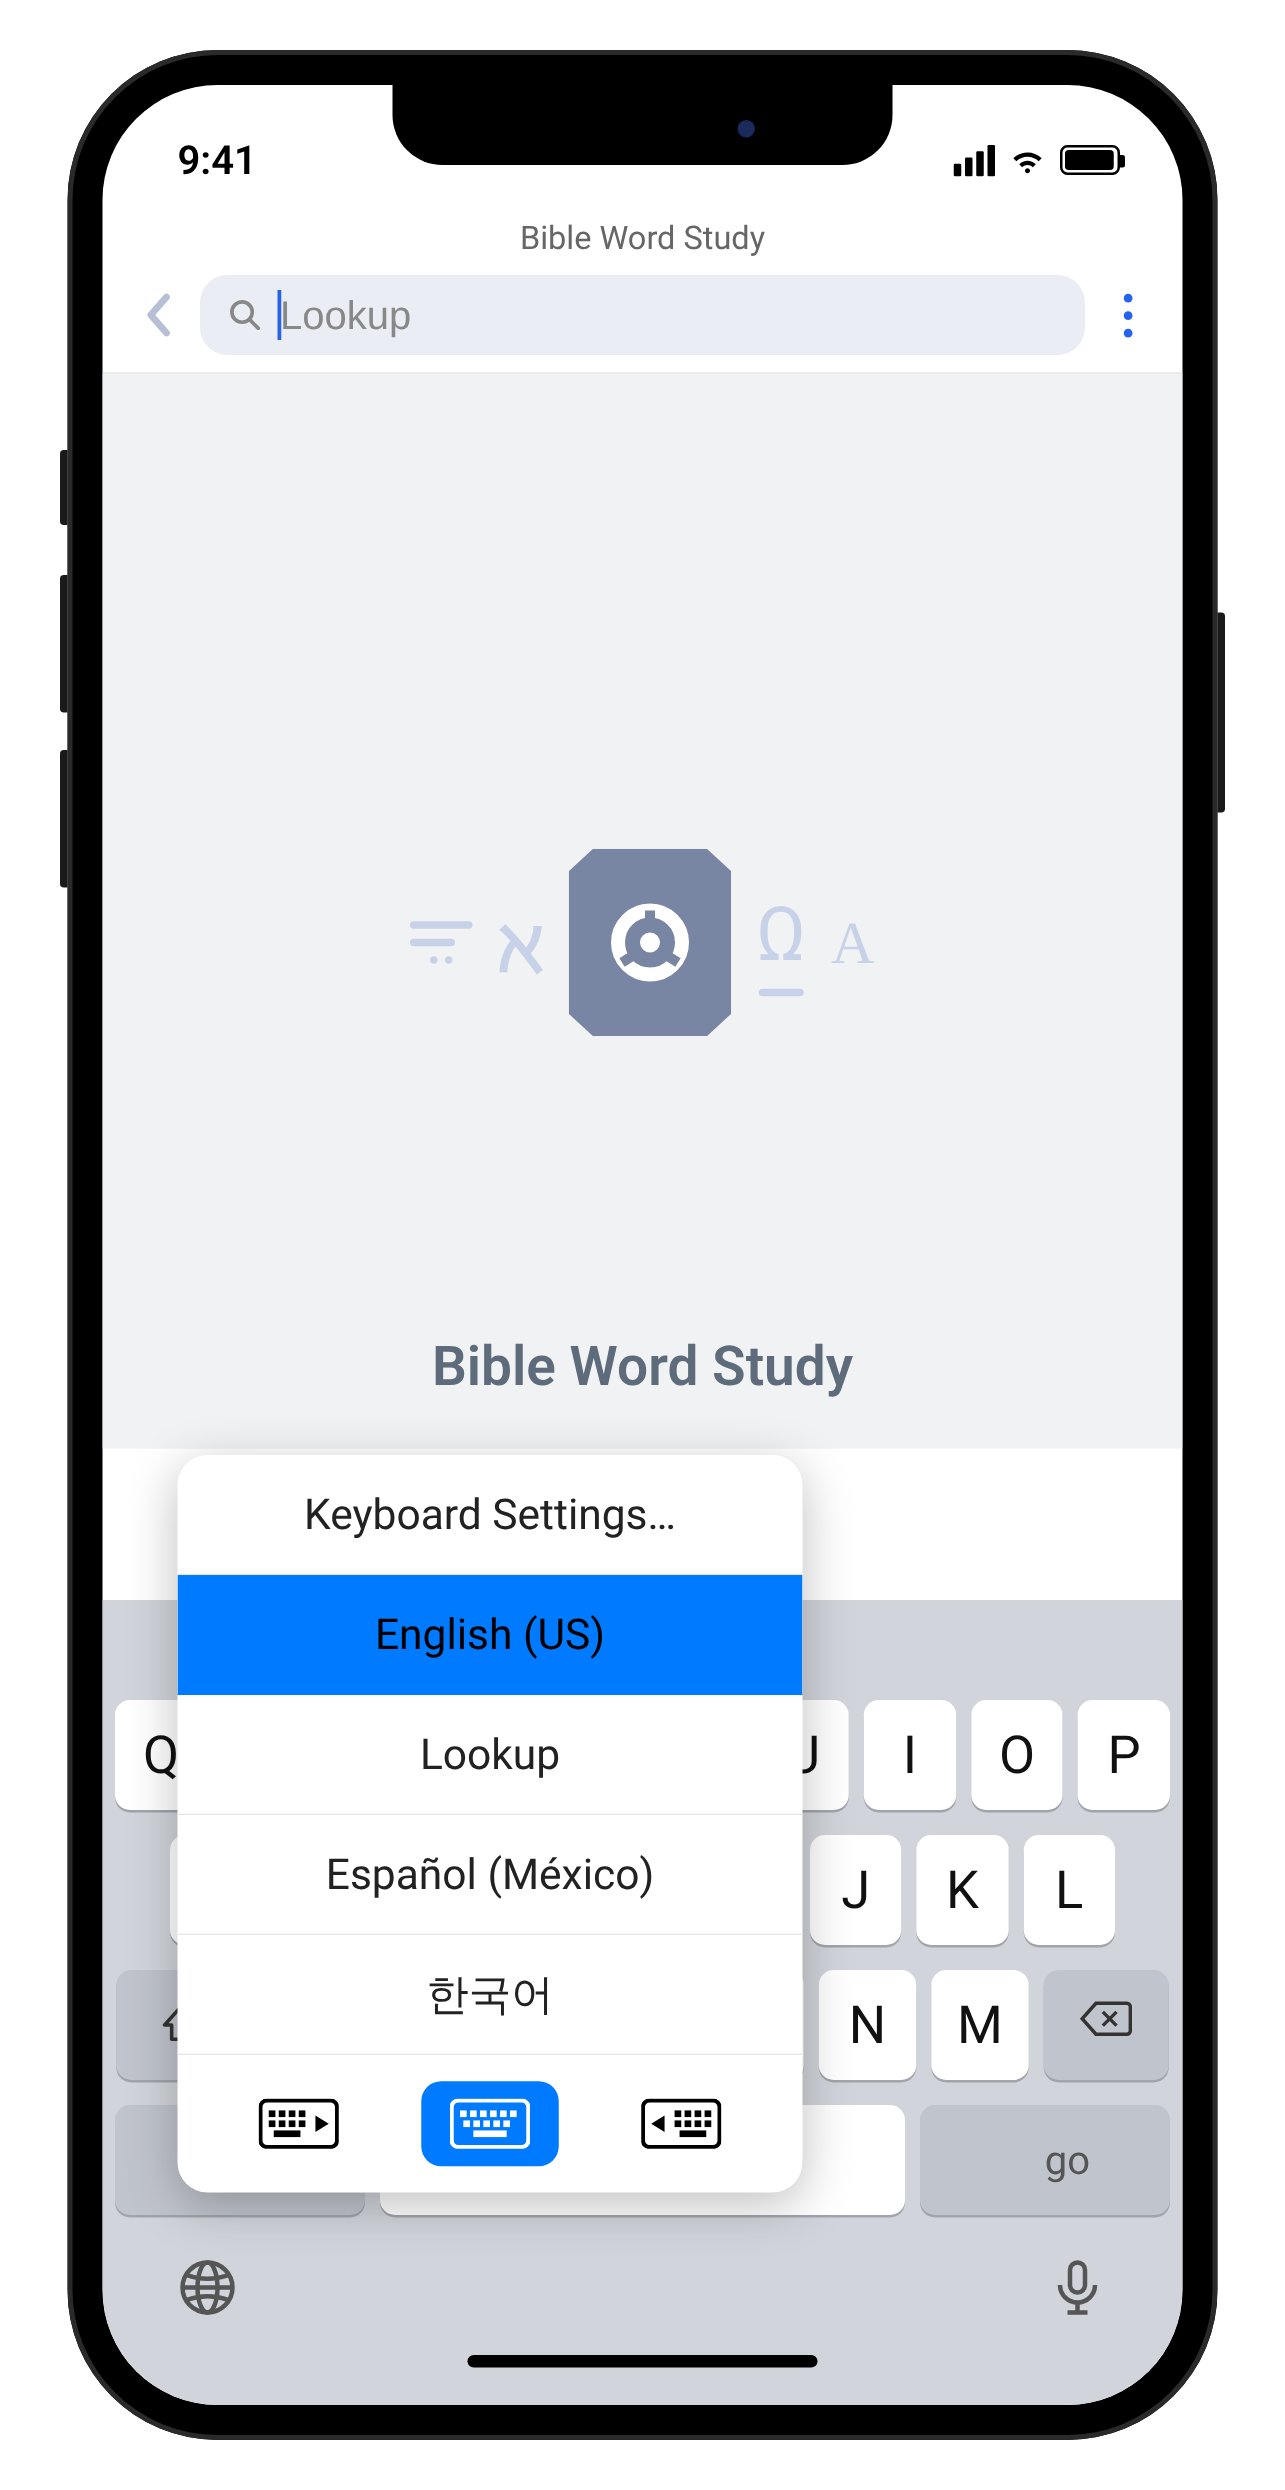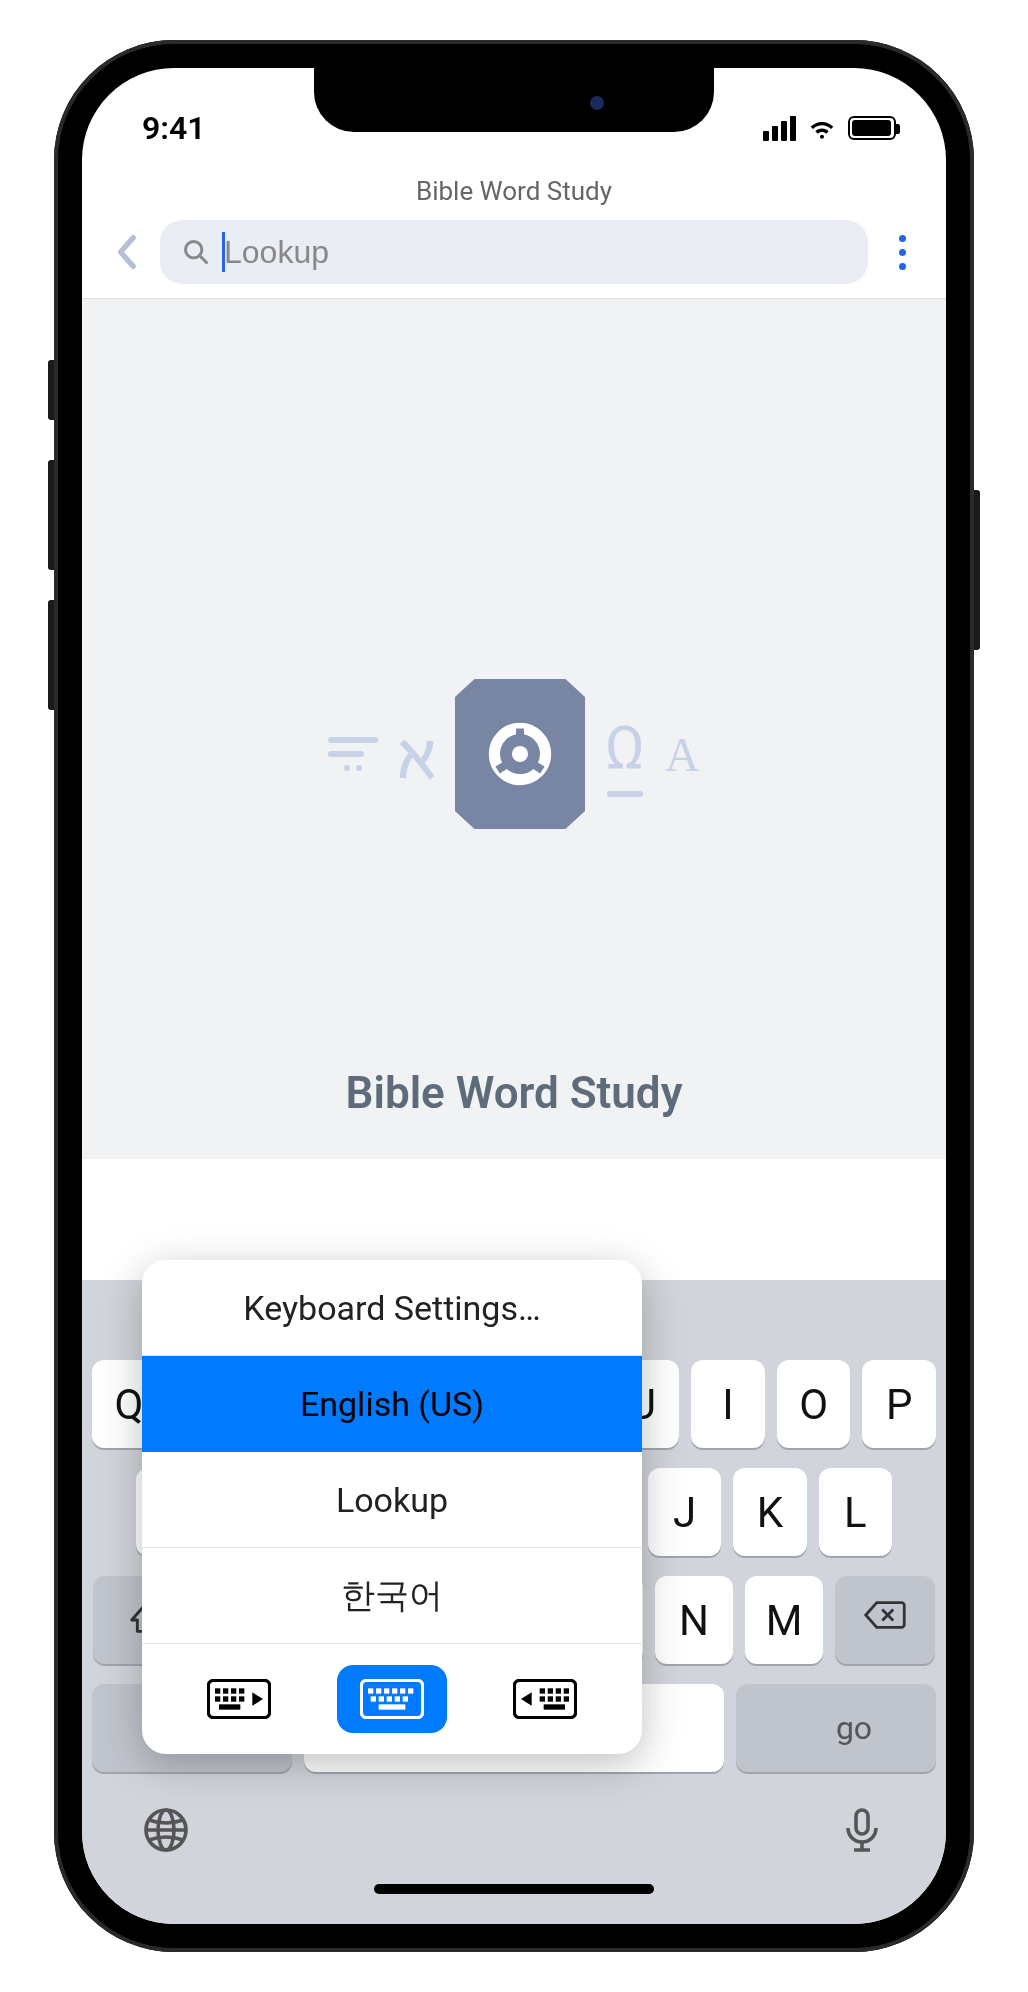--- a/index.html
+++ b/index.html
@@ -391,20 +391,21 @@
             </svg>
         </div>
       </div>
       <div class="home-indicator"></div>
 
       <div class="kb-popup">
         <div class="kb-popup-item">Keyboard Settings…</div>
         <div id="kb-items">
             <div class="kb-popup-item selected">English (US)</div>
             <div class="kb-popup-item">Lookup</div>
+            <div class="kb-popup-item">Español (México)</div>
             <div class="kb-popup-item">한국어</div>
           </div>
         <div class="kb-popup-layout">
           <div class="kb-layout-btn">
             <svg viewBox="0 0 48 30">
                 <rect x="1" y="1" width="46" height="28" rx="4" stroke="#000" stroke-width="2.5" fill="none"></rect>
                 <g fill="#000">
                   <rect x="6" y="7" width="4" height="4"></rect>
                   <rect x="12" y="7" width="4" height="4"></rect>
                   <rect x="18" y="7" width="4" height="4"></rect>

